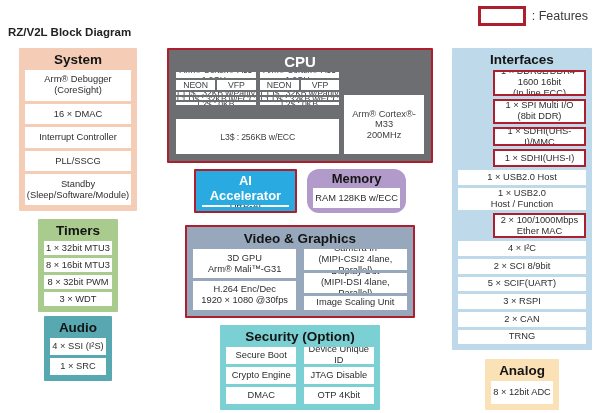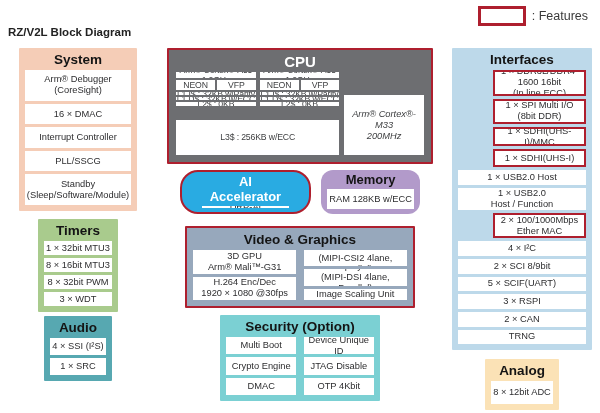--- a/index.html
+++ b/index.html
@@ -58,29 +58,29 @@
   .cpu-core{flex:1 1 0;display:flex;flex-direction:column;gap:2px;min-width:0;}
   .cpu-box{background:#fff;display:flex;align-items:center;justify-content:center;text-align:center;
     color:#3f4042;font-size:8.7px;line-height:1.15;white-space:pre-line;letter-spacing:-0.15px;overflow:hidden;}
   .core-name{flex:1.9 1 0;}
   .core-nv{display:flex;gap:2px;flex:1 1 0;}
   .core-nv .cpu-box{flex:1 1 0;}
   .cache{flex:1 1 0;}
   .cpu-l3{flex:1.05 1 0;}
   .cpu-right{flex:1 1 0;display:flex;flex-direction:column;min-width:0;}
   .m33-spacer{flex:1.9 1 0;margin-bottom:2px;}
-  .m33{flex:5.3 1 0;font-size:9.3px;letter-spacing:0;font-style:italic;}
+  .m33{flex:5.3 1 0;font-size:9.3px;letter-spacing:0;}
 
   .aimem-row{display:flex;gap:10px;height:44px;margin-top:6px;}
-  .b-ai{background:var(--ai-bg);flex:1 1 0;padding:1px 20px 5px;border-radius:18px;}
+  .b-ai{background:var(--ai-bg);flex:1 1 0;padding:1px 6px 5px;}
   .b-ai .block-h{color:#fff;font-size:13px;padding:1px 0 2px;}
   .b-memory{background:var(--memory-bg);flex:1 1 0;padding:1px 6px 5px;border-radius:12px;}
   .b-memory .block-h{font-size:13px;padding:1px 0 2px;}
 
-  .b-video{background:var(--video-bg);height:82px;margin-top:12px;}
+  .b-video{background:var(--video-bg);height:93px;margin-top:12px;}
   .split{flex:1;display:flex;gap:8px;min-height:0;}
   .split .sub{flex:1 1 0;display:flex;flex-direction:column;gap:3px;min-width:0;}
 
   .b-security{background:var(--security-bg);height:86px;margin-top:7px;}
 
   
   .b-interfaces{background:var(--interfaces-bg);height:303px;}
   .b-analog{background:var(--analog-bg);height:51px;margin-top:9px;}
 </style>
 </head>
@@ -203,21 +203,21 @@
 (MIPI-DSI 4lane, Parallel)</div>
             <div class="item">Image Scaling Unit</div>
           </div>
         </div>
       </div>
 
       <div class="block b-security">
         <div class="block-h">Security (Option)</div>
         <div class="split">
           <div class="sub">
-            <div class="item">Multi Boot</div>
+            <div class="item">Secure Boot</div>
             <div class="item">Crypto Engine</div>
             <div class="item">DMAC</div>
           </div>
           <div class="sub">
             <div class="item">Device Unique ID</div>
             <div class="item">JTAG Disable</div>
             <div class="item">OTP 4Kbit</div>
           </div>
         </div>
       </div>

